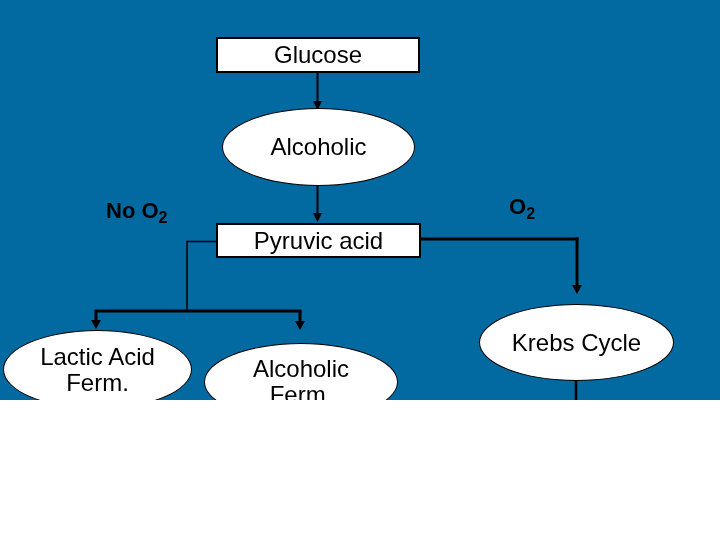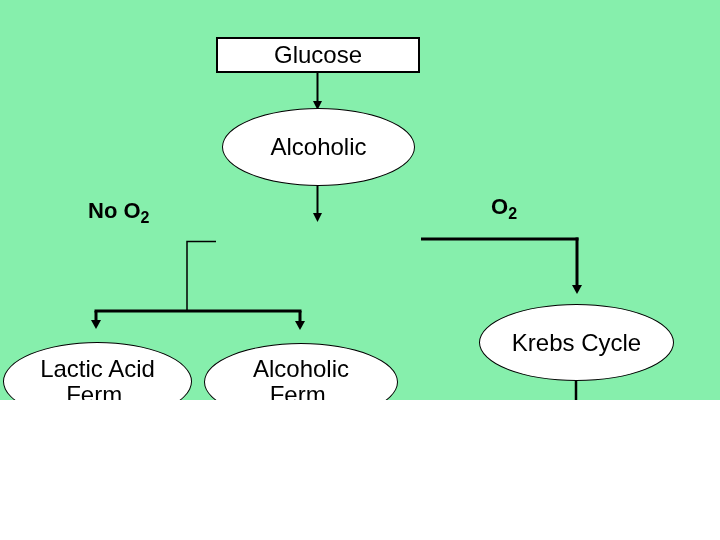--- a/index.html
+++ b/index.html
@@ -4,21 +4,21 @@
 <style>
   html, body { margin: 0; padding: 0; }
   body {
     font-family: "Liberation Sans", sans-serif;
     background: #ffffff;
   }
   #canvas {
     position: relative;
     width: 720px;
     height: 400px;
-    background: #86efac;
+    background: #0369a1;
     overflow: hidden;
   }
   #connectors {
     position: absolute;
     left: 0; top: 0;
     width: 720px; height: 540px;
   }
   .node {
     position: absolute;
     box-sizing: border-box;
@@ -32,31 +32,32 @@
     line-height: 26px;
     text-align: center;
     white-space: nowrap;
   }
   .rect-node { border: 2px solid #000000; }
   .ellipse-node { border: 1px solid #000000; border-radius: 50%; }
 
   #node-glucose   { left: 216px; top: 37px;  width: 204px; height: 36px; }
   #node-glycolysis{ left: 222px; top: 108px; width: 193px; height: 78px; }
   #node-pyruvic   { left: 216px; top: 223px; width: 205px; height: 35px; }
-  #node-lactic    { left: 3px;   top: 342px; width: 189px; height: 79px; }
+  #node-lactic    { left: 3px;   top: 330px; width: 189px; height: 79px; }
   #node-alcoholic { left: 204px; top: 343px; width: 194px; height: 78px; }
   #node-krebs     { left: 479px; top: 304px; width: 195px; height: 77px; }
   #node-etc       { left: 479px; top: 421px; width: 194px; height: 79px; }
 
   .cond-label {
     position: absolute;
     color: #000000;
     font-size: 22px;
     font-weight: bold;
     white-space: nowrap;
+    margin-left: 18px;
   }
   .cond-label sub {
     font-size: 16px;
     vertical-align: -5px;
     font-weight: bold;
   }
   #label-no-o2 { left: 88px;  top: 198px; }
   #label-o2    { left: 491px; top: 194px; }
 </style>
 </head>
@@ -109,20 +110,23 @@
   </div>
 
   <div id="label-no-o2" class="cond-label">
     <span>No O</span><sub>2</sub>
   </div>
 
   <div id="label-o2" class="cond-label">
     <span>O</span><sub>2</sub>
   </div>
 
+  <div id="node-pyruvic" class="node rect-node">
+    <span>Pyruvic acid</span>
+  </div>
 
   <div id="node-lactic" class="node ellipse-node">
     <span>Lactic Acid</span>
     <span>Ferm.</span>
   </div>
 
   <div id="node-alcoholic" class="node ellipse-node">
     <span>Alcoholic</span>
     <span>Ferm.</span>
   </div>

